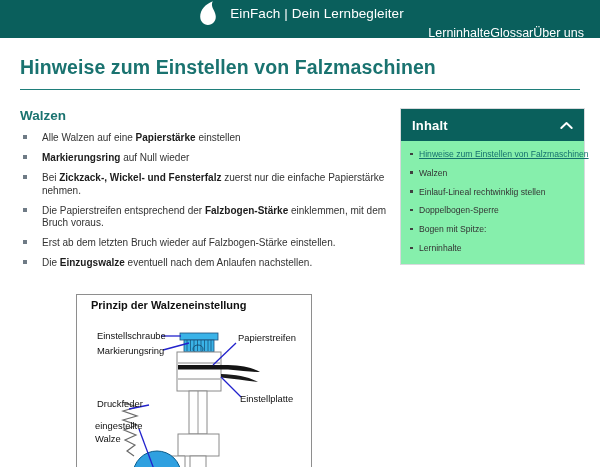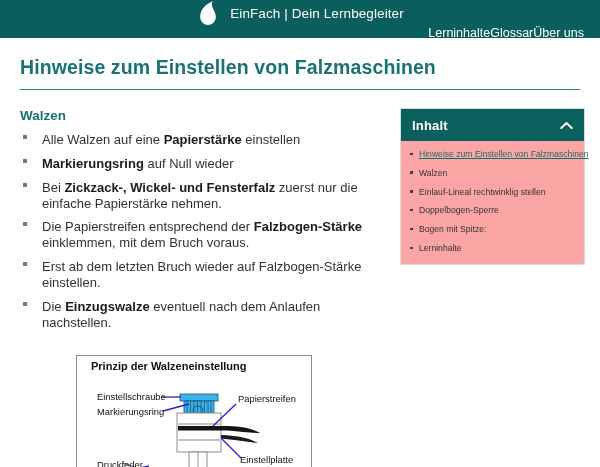--- a/index.html
+++ b/index.html
@@ -99,40 +99,40 @@
   }
 
   ul.bullet-list {
     list-style: none;
     margin: 0;
     padding: 0;
   }
   ul.bullet-list > li {
     position: relative;
     padding-left: 22px;
-    font-size: 13px;
+    font-size: 10px;
     line-height: 1.22;
     color: #333333;
     margin-bottom: 8px;
   }
   ul.bullet-list > li::before {
     content: "";
     position: absolute;
     left: 3px;
     top: 3px;
     width: 4px;
     height: 4px;
     background: #6f7b86;
   }
   .bold { font-weight: bold; color: #1c1c1c; }
 
   
   .toc-panel {
     border: 1px solid #d8dadd;
-    background: #fca5a5;
+    background: #86efac;
     box-sizing: border-box;
     width: 185px;
   }
   .toc-header {
     background: #0a605c;
     color: #ffffff;
     height: 32px;
     display: flex;
     align-items: center;
     padding: 0 11px;

